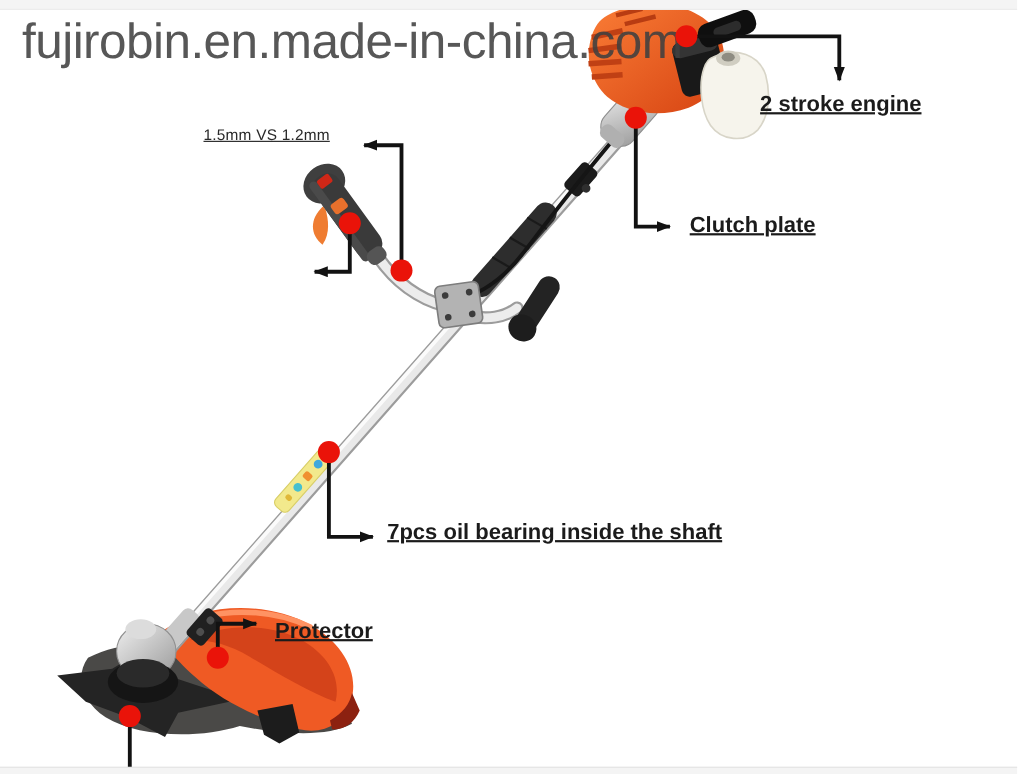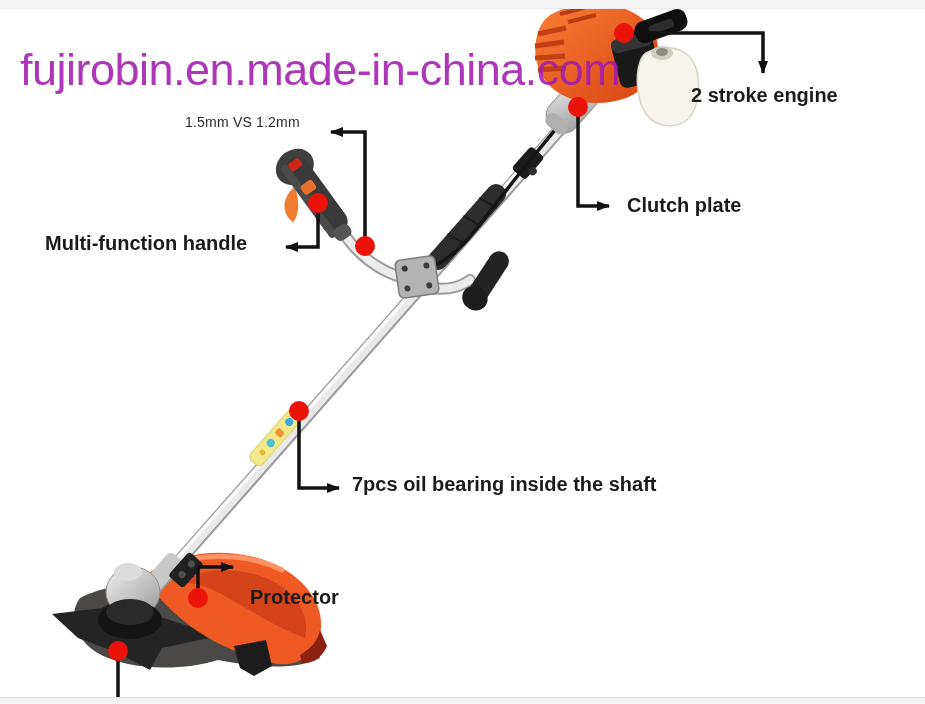--- a/index.html
+++ b/index.html
@@ -6,30 +6,30 @@
   .screen{
     position:relative;width:925px;height:704px;background:#ffffff;
     overflow:hidden;font-family:"Liberation Sans",sans-serif;
   }
   .bar-top{position:absolute;left:0;top:0;width:925px;height:8px;
     background:#f4f4f4;border-bottom:1px solid #ebebeb;z-index:3;}
   .bar-bottom{position:absolute;left:0;top:697px;width:925px;height:7px;
     background:#f4f4f4;border-top:1px solid #e3e3e3;z-index:3;}
   .watermark{
     position:absolute;left:20px;top:12px;z-index:5;
-    font-size:45px;font-weight:400;color:#a21caf;opacity:.88;
-    letter-spacing:-0.5px;white-space:nowrap;margin-top:32px;
+    font-size:45px;font-weight:400;color:#404040;opacity:.88;
+    letter-spacing:-0.5px;white-space:nowrap;
   }
   #machine{position:absolute;left:0;top:0;z-index:1;}
   #callouts{position:absolute;left:0;top:0;z-index:10;pointer-events:none;}
   .callout-line{fill:none;stroke:#121212;stroke-width:3.5;}
   .callout-dot{fill:#ea1309;}
   .callout-label{
     position:absolute;z-index:11;color:#1b1b1b;font-weight:bold;
-    font-size:20px;line-height:1.1;white-space:nowrap;
+    font-size:20px;line-height:1.1;white-space:nowrap;text-decoration:underline;
   }
   .callout-sublabel{
     font-weight:normal;font-size:14px;color:#2a2a2a;margin-top:5px;
     letter-spacing:.2px;
     margin-left:38px;
   }
 </style>
 </head>
 <body>
 
@@ -179,25 +179,22 @@
 
   <div class="callout-label" style="left: 691px; top: 84px;">
     <span>2 stroke engine</span>
   </div>
   <div class="callout-label" style="left: 627px; top: 194px;">
     <span>Clutch plate</span>
   </div>
   <div class="callout-label" style="left: 147px; top: 110px;">
     <div class="callout-sublabel">1.5mm VS 1.2mm</div>
   </div>
-  <div class="callout-label" style="left: 45px; top: 232px;">
-    <span>Multi-function handle</span>
-  </div>
   <div class="callout-label" style="left: 352px; top: 473px;">
     <span>7pcs oil bearing inside the shaft</span>
   </div>
-  <div class="callout-label" style="left: 250px; top: 586px;">
+  <div class="callout-label" style="left: 250px; top: 563px;">
     <span>Protector</span>
   </div>
 
   <div class="bar-top"></div>
   <div class="bar-bottom"></div>
 </div>
 
 </body></html>

